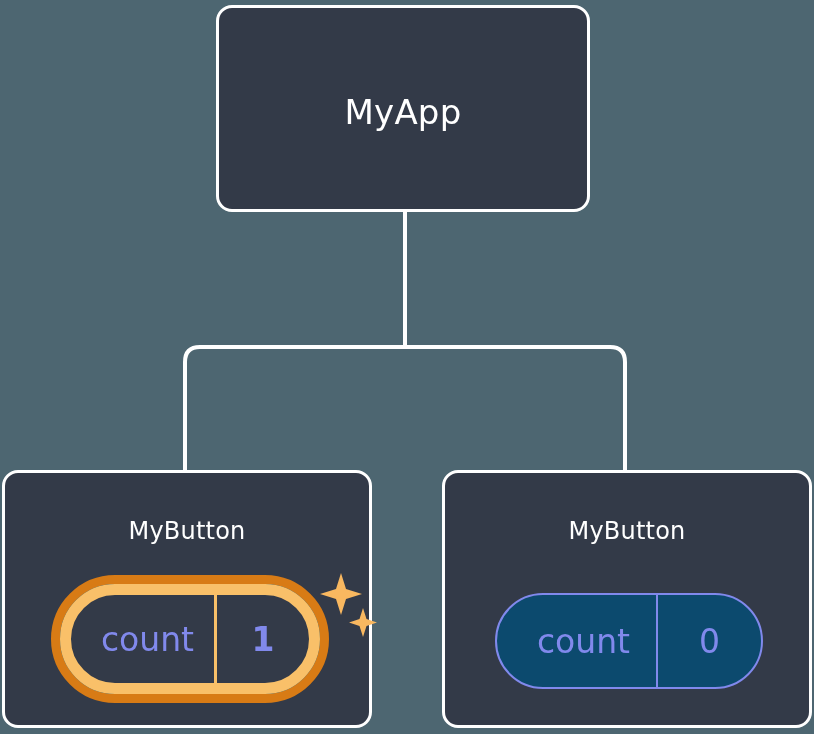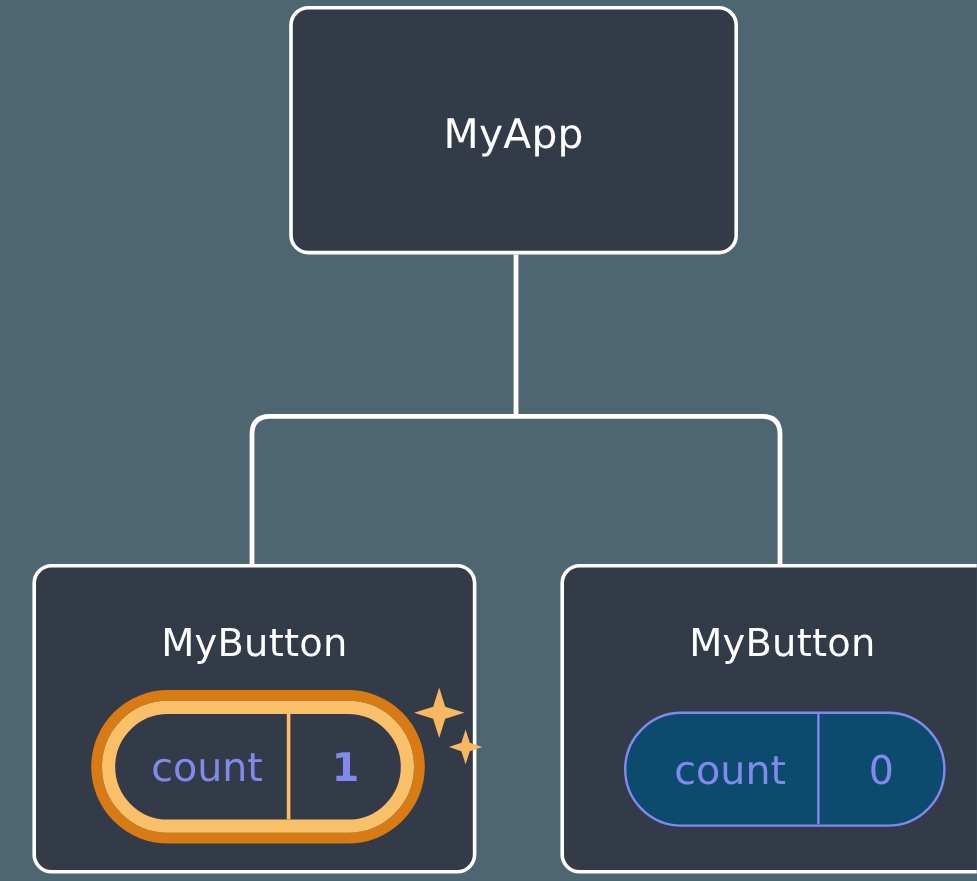--- a/index.html
+++ b/index.html
@@ -10,21 +10,20 @@
     width: 814px;
     height: 734px;
     background: #4d6671;
     font-family: "DejaVu Sans", sans-serif;
     overflow: hidden;
   }
   #stage {
     position: relative;
     width: 727px;
     height: 734px;
-    margin-left: 25px;
   }
 
   
   #connectors {
     position: absolute;
     left: 0;
     top: 0;
     width: 814px;
     height: 734px;
     pointer-events: none;
@@ -67,21 +66,21 @@
     font-weight: 400;
     letter-spacing: 0.2px;
     white-space: nowrap;
   }
   .node-root .node-title {
     top: 84px;
   }
   .node-child-left .node-title,
   .node-child-right .node-title {
     top: 44px;
-    font-size: 32px;
+    font-size: 24px;
   }
 
   
   .pill-wrap {
     position: absolute;
     display: flex;
     align-items: center;
     justify-content: center;
   }
   .pill {

